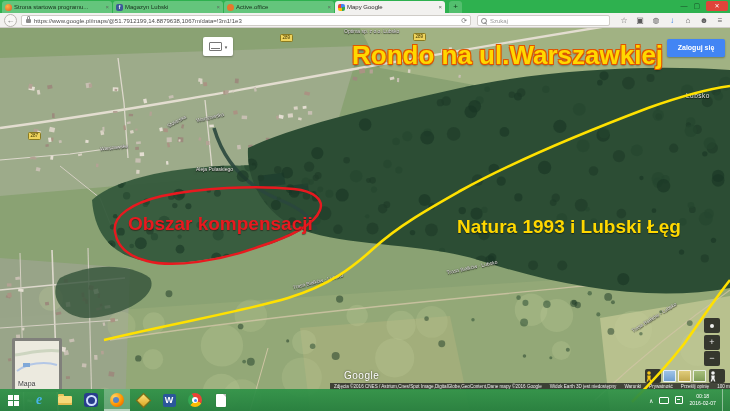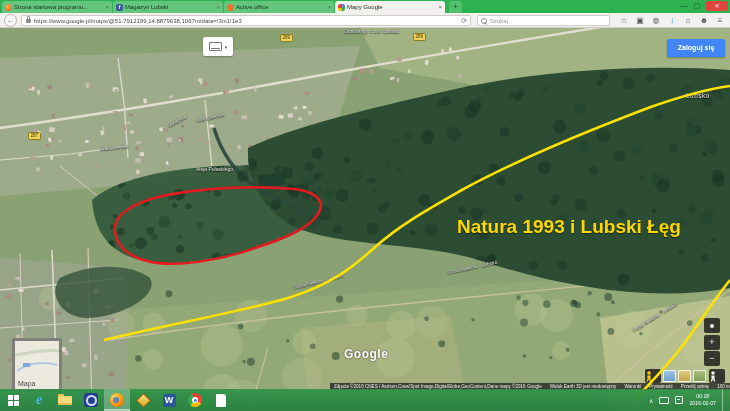--- a/index.html
+++ b/index.html
@@ -54,21 +54,21 @@
   .gm-diamond::after{content:"";position:absolute;left:3px;top:3px;border-left:2px solid #fff;border-top:2px solid #fff;width:3px;height:3px;transform:rotate(45deg);}
   .gm-kbd{position:absolute;left:203px;top:9px;width:30px;height:19px;background:#fff;border-radius:2px;box-shadow:0 1px 2px rgba(0,0,0,.3);display:flex;align-items:center;justify-content:center;gap:3px;z-index:20;}
   .kbd-ic{width:11px;height:7px;border:1px solid #777;border-radius:1px;position:relative;}
   .kbd-ic::after{content:"";position:absolute;left:1px;right:1px;bottom:1px;height:1px;background:#777;}
   .kbd-car{font-size:5px;color:#555;}
   .gm-signin{position:absolute;left:667px;top:11px;width:58px;height:18px;background:var(--accent-blue,#4285f4);border-radius:2px;color:#fff;font-size:7px;font-weight:bold;text-align:center;line-height:18px;box-shadow:0 1px 2px rgba(0,0,0,.3);z-index:20;}
   .gm-ctl{position:absolute;width:16px;height:15px;background:rgba(24,24,24,.82);border-radius:2px;color:#eee;text-align:center;line-height:15px;font-size:9px;z-index:20;}
   .gm-thumb{position:absolute;width:13px;height:12px;border:1px solid rgba(255,255,255,.8);border-radius:1px;box-sizing:border-box;z-index:20;}
   .gm-inset{position:absolute;left:12px;top:310px;width:44px;height:48px;border:3px solid rgba(40,40,40,.55);border-radius:2px;overflow:hidden;z-index:20;background:#eceadf;}
   .gm-inset .lbl{position:absolute;left:3px;bottom:2px;font-size:7px;color:#3c3c3c;text-shadow:0 0 2px #fff;}
-  .gm-watermark{position:absolute;left:344px;top:319px;color:#fff;font-size:12px;font-weight:bold;letter-spacing:.5px;text-shadow:0 0 2px rgba(0,0,0,.7);z-index:20;}
+  .gm-watermark{position:absolute;left:344px;top:342px;color:#fff;font-size:10px;font-weight:normal;letter-spacing:.5px;text-shadow:0 0 2px rgba(0,0,0,.7);z-index:20;}
   .gm-attr{position:absolute;left:330px;top:355px;width:400px;height:7px;background:rgba(34,34,34,.78);display:flex;align-items:center;gap:8px;padding:0 4px;box-sizing:border-box;white-space:nowrap;overflow:hidden;z-index:21;}
   .gm-attr span{font-size:4.6px;color:#eee;}
   
   .ann{position:absolute;z-index:30;pointer-events:none;}
   .ann-title{left:352px;top:12px;font-size:26px;font-weight:bold;color:var(--annotation-title-fill,#ffd800);white-space:nowrap;
     text-shadow:-1px -1px 0 var(--annotation-title-outline,#e05500),1px -1px 0 var(--annotation-title-outline,#e05500),-1px 1px 0 var(--annotation-title-outline,#e05500),1px 1px 0 var(--annotation-title-outline,#e05500),0 2px 2px rgba(0,0,0,.35);}
   .ann-region{left:128px;top:185px;font-size:19px;font-weight:bold;color:var(--annotation-red,#e8191f);white-space:nowrap;text-shadow:0 1px 1px rgba(40,0,0,.45);}
   .ann-natura{left:457px;top:184px;font-size:19px;font-weight:bold;color:var(--annotation-title-fill,#ffd800);line-height:1.55;text-shadow:0 1px 1px rgba(0,0,0,.5);}
   
   .taskbar{position:absolute;left:0;bottom:0;width:730px;height:22px;background:linear-gradient(rgba(44,146,70,.9),rgba(34,126,60,.92));z-index:50;display:flex;align-items:center;}
@@ -605,20 +605,22 @@
       <span>Prześlij opinię</span>
       <span>100 m</span>
 
     </div>
 
     <svg class="ann" width="730" height="383" viewBox="0 0 730 383" style="left:0;top:0;">
       <path d="M104,312 C170,296 240,284 288,270 C330,257 352,240 374,220 C398,198 430,180 460,163 C520,130 590,102 648,80 C690,65 715,60 730,58" style="stroke:var(--annotation-yellow,#ffe100);" stroke-width="2.6" fill="none"></path>
       <path d="M730,252 C714,272 700,294 684,316 C670,334 652,354 632,374" style="stroke:var(--annotation-yellow,#ffe100);" stroke-width="2.6" fill="none"></path>
       <path d="M115,204 C112,188 132,175 162,168 C200,160 254,157 294,161 C314,163 324,172 320,182 C315,196 293,208 258,219 C220,233 173,240 147,233 C127,228 117,217 115,204 Z" style="stroke:var(--annotation-red,#e8191f);" stroke-width="2.4" fill="none"></path>
     </svg>
+    <div class="ann ann-title">Rondo na ul.Warszawkiej</div>
+    <div class="ann ann-region">Obszar kompensacji</div>
     <div class="ann ann-natura">
       <div>Natura 1993 i Lubski Łęg</div>
     </div>
   </div>
 
   <div class="tabstrip">
     <div class="tab" style="left:2px;">
       <span class="t-ico ico-start"></span>
       <span class="t-title">Strona startowa programu...</span>
       <span class="t-close">×</span>

